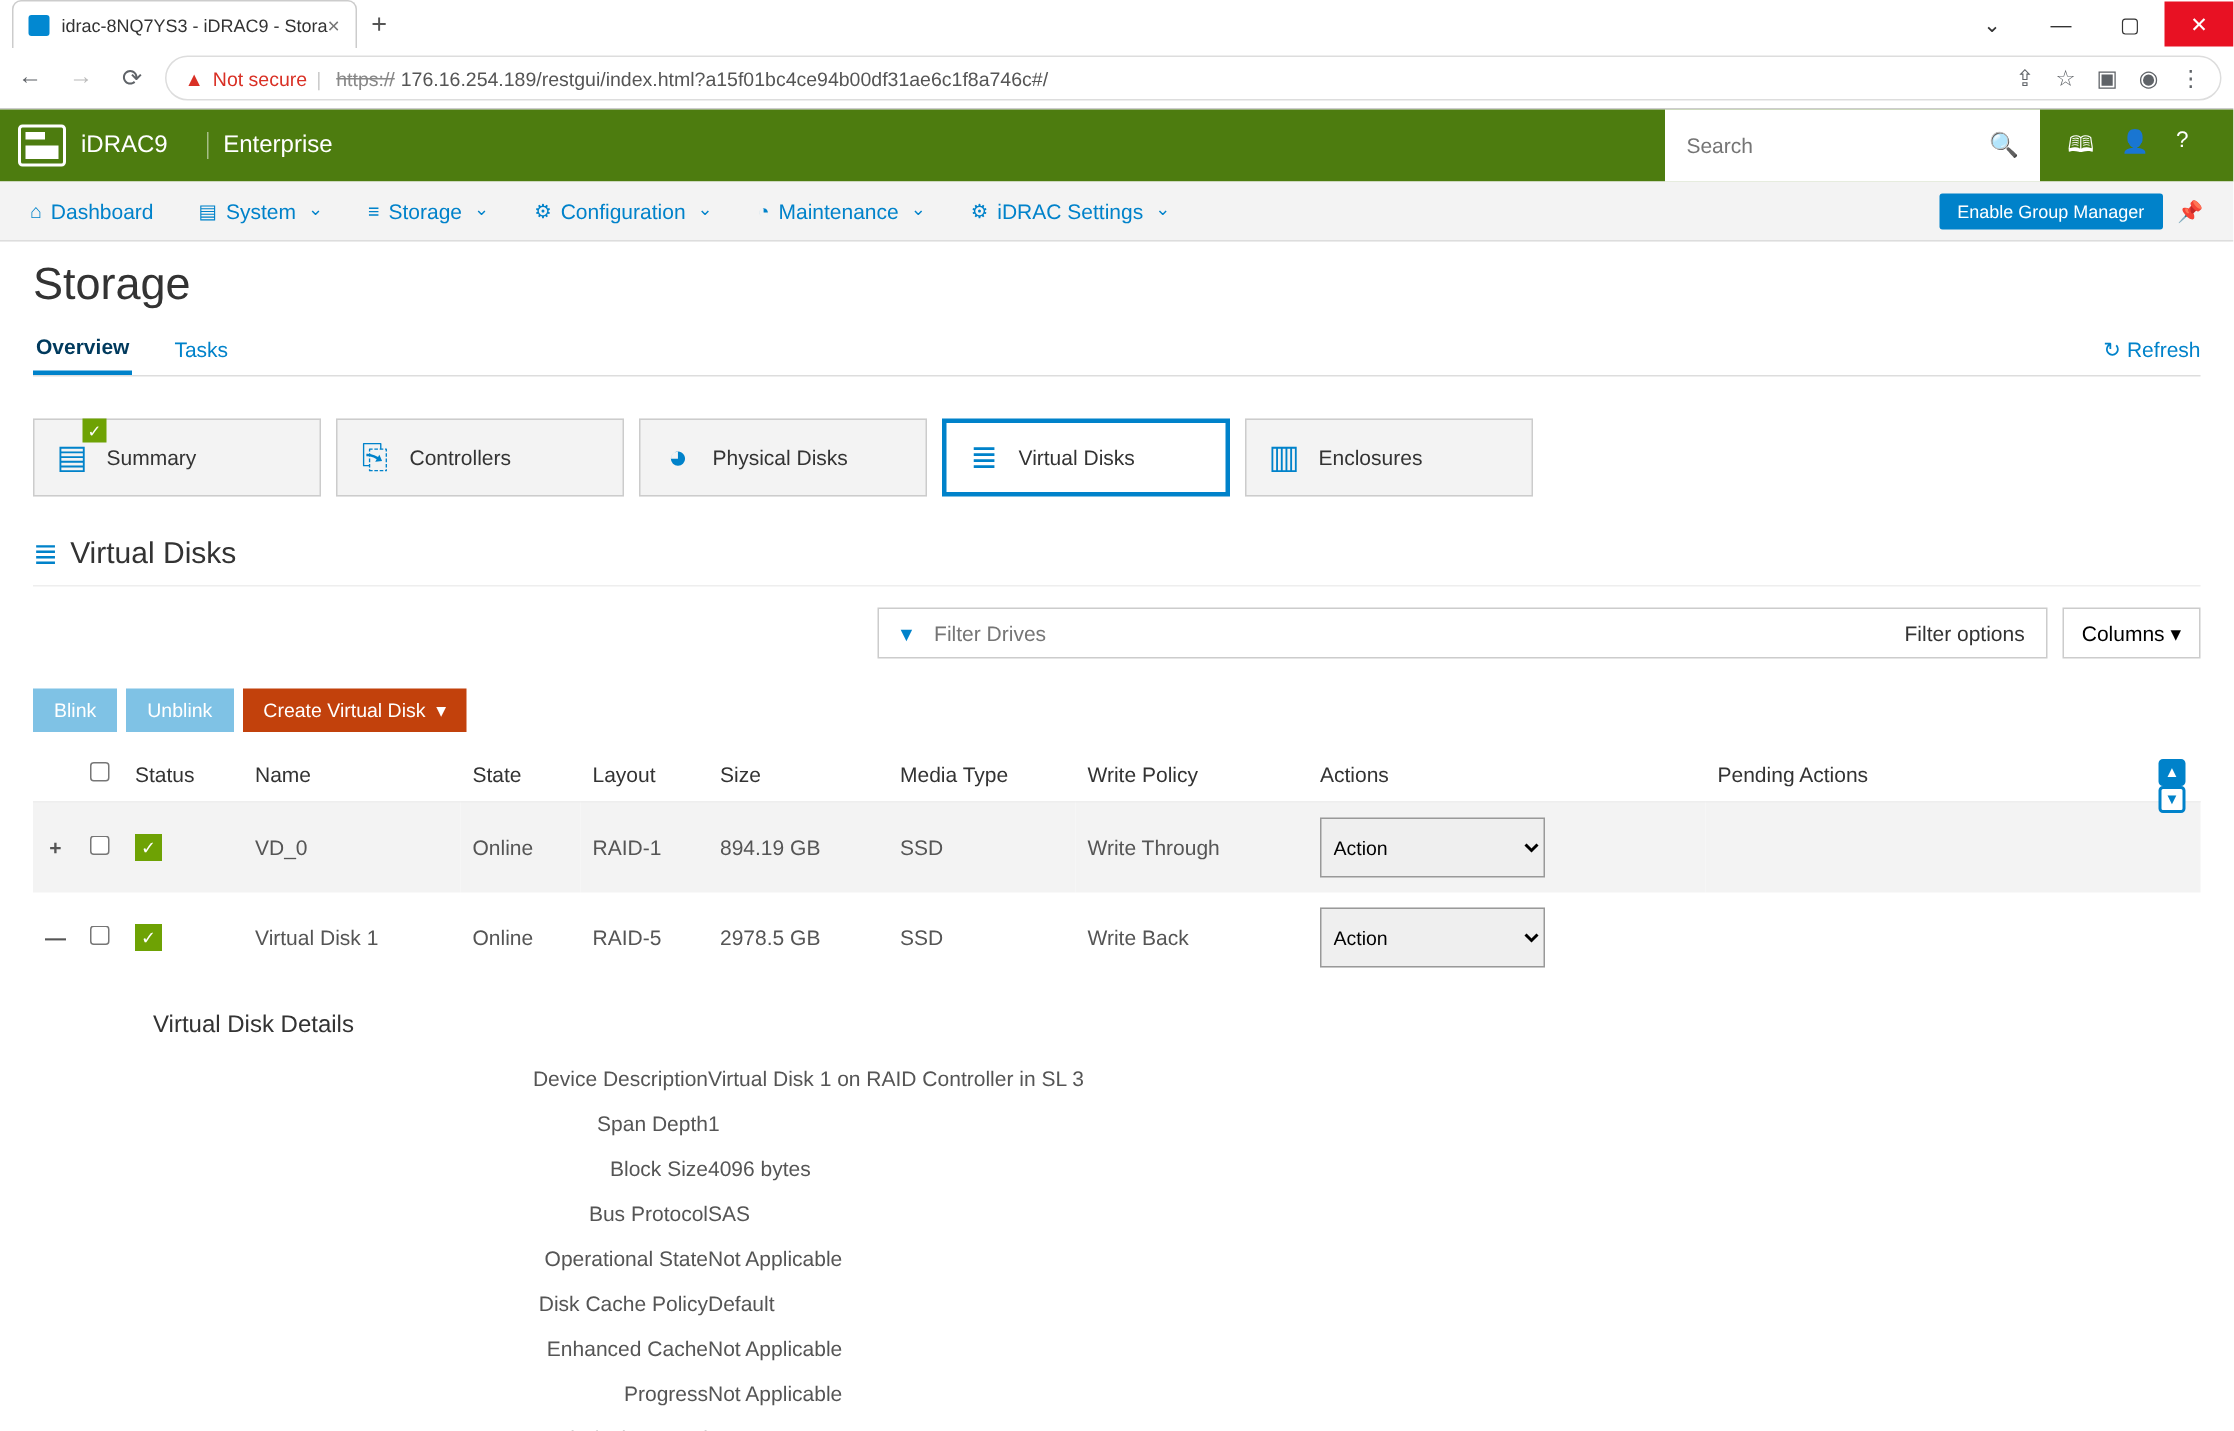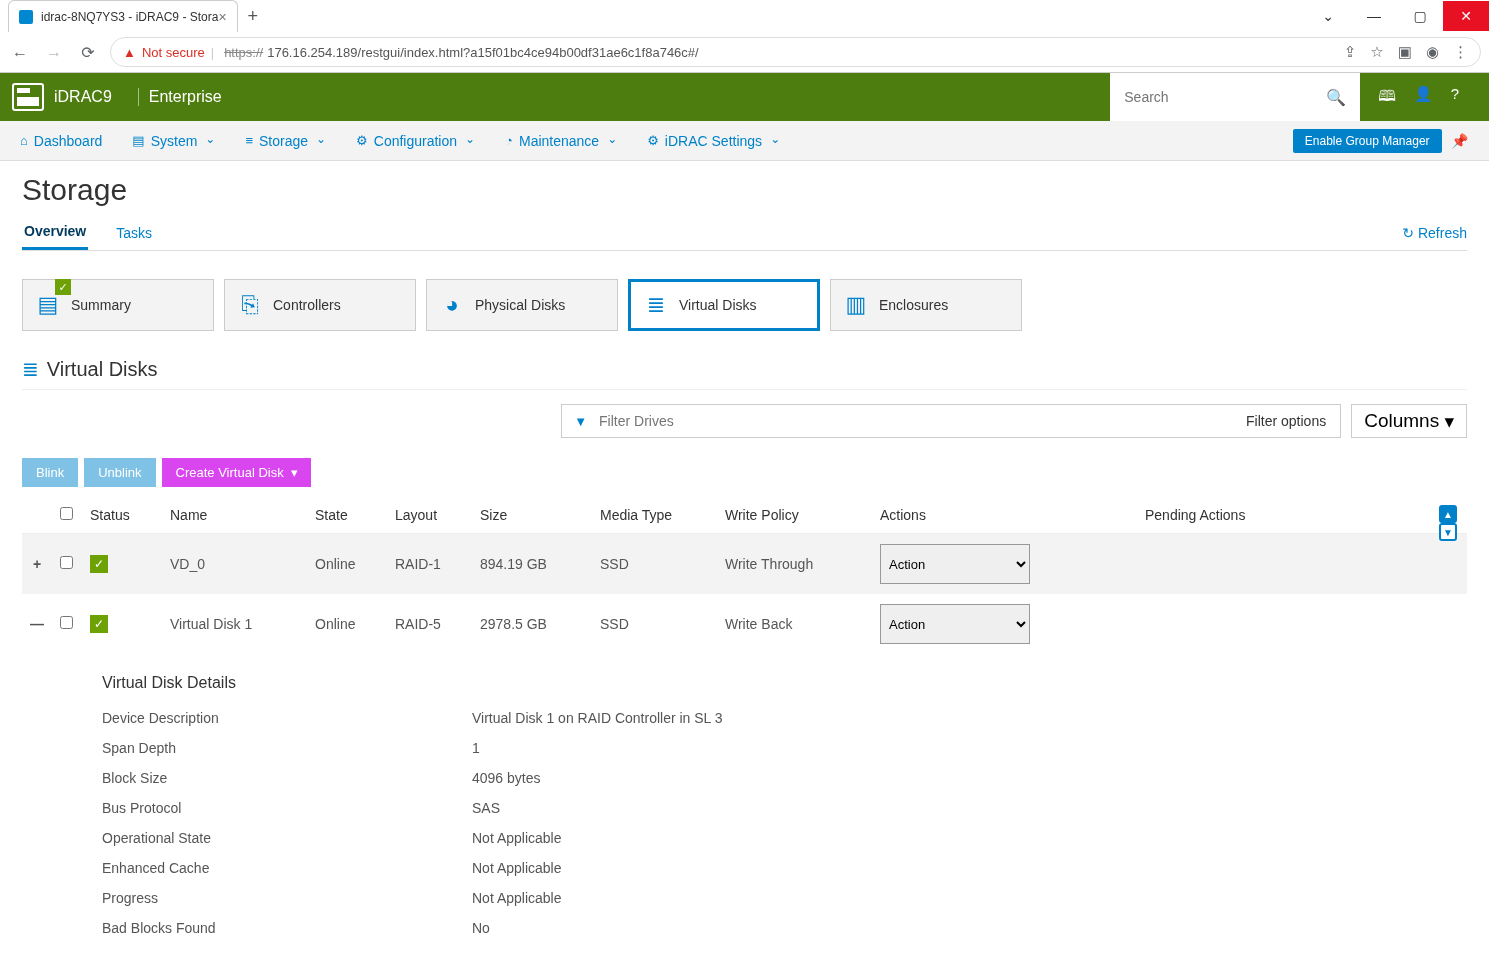--- a/index.html
+++ b/index.html
@@ -63,46 +63,46 @@
 
 .section-header { display: flex; align-items: center; gap: 8px; font-size: 20px; color: #333; margin-bottom: 10px; border-bottom: 1px solid #eee; padding-bottom: 8px; }
 .section-header-icon { color: #0082ca; }
 
 
 .filter-row { display: flex; align-items: center; margin: 14px 0 20px; }
 .filter-box { margin-left: auto; display: flex; align-items: center; border: 1px solid #ccc; height: 34px; width: 780px; }
 .filter-icon { color: #0082ca; padding: 0 12px; }
 .filter-input { border: none; outline: none; flex: 1; font-size: 14px; color: #888; }
 .filter-opts { padding: 0 14px; color: #333; font-size: 14px; border-left: 1px solid transparent; }
-.columns-btn { margin-left: 10px; border: 1px solid #ccc; height: 34px; padding: 0 12px; background: #fff; font-size: 19px; display:flex; align-items:center; }
+.columns-btn { margin-left: 10px; border: 1px solid #ccc; height: 34px; padding: 0 12px; background: #fff; font-size: 14px; display:flex; align-items:center; }
 
 
 .action-btns { display: flex; gap: 6px; margin-bottom: 10px; }
 .btn { border: none; padding: 7px 14px; font-size: 13px; color: #fff; cursor: pointer; }
 .btn-disabled { background: #7fc2e5; }
-.btn-primary { background: #d946ef; }
+.btn-primary { background: #c2410c; }
 
 
 .grid { width: 100%; border-collapse: collapse; }
 .grid th { text-align: left; font-weight: 400; font-size: 14px; color: #333; padding: 10px 8px; border-bottom: 1px solid #eee; }
 .grid td { font-size: 14px; color: #555; padding: 10px 8px; }
 .grid tr.highlight td { background: #f3f3f3; }
 .expand-btn { font-size: 18px; font-weight: bold; color: #333; width: 20px; text-align: center; cursor: pointer; }
 .status-ok { display: inline-block; width: 18px; height: 18px; background: #6ea204; color: #fff; text-align: center; line-height: 18px; font-size: 12px; }
 .action-select { width: 150px; height: 40px; border: 1px solid #999; font-size: 13px; padding: 0 4px; }
 .sort-arrows { position: absolute; right: 10px; display: flex; flex-direction: column; }
 .sort-up, .sort-down { width:18px; height:18px; background:#0082ca; color:#fff; border-radius:3px; display:flex; align-items:center; justify-content:center; font-size:10px; border:2px solid #0082ca; }
 .sort-down { background:#fff; color:#0082ca; }
 .table-wrap { position: relative; }
 
 
 .details { padding: 20px 0 0 80px; }
 .details-title { font-size: 16px; color: #333; margin-bottom: 18px; }
 .details-row { display: flex; font-size: 14px; color: #555; margin-bottom: 14px; }
-.details-label { width: 370px; }
+.details-label { width: 370px; text-align: right; }
 .details-value { flex: 1; }
 
 .chevron::after { content: "⌄"; font-size: 12px; position: relative; top: -2px; margin-left: 2px; }
 </style>
 </head>
 <body>
 
 <div class="browser-chrome">
   <div class="title-bar">
     <div class="tab">
@@ -311,20 +311,24 @@
         </div>
         <div class="details-row">
           <div class="details-label">Bus Protocol</div>
           <div class="details-value">SAS</div>
         </div>
         <div class="details-row">
           <div class="details-label">Operational State</div>
           <div class="details-value">Not Applicable</div>
         </div>
         <div class="details-row">
+          <div class="details-label">Disk Cache Policy</div>
+          <div class="details-value">Default</div>
+        </div>
+        <div class="details-row">
           <div class="details-label">Enhanced Cache</div>
           <div class="details-value">Not Applicable</div>
         </div>
         <div class="details-row">
           <div class="details-label">Progress</div>
           <div class="details-value">Not Applicable</div>
         </div>
         <div class="details-row">
           <div class="details-label">Bad Blocks Found</div>
           <div class="details-value">No</div>

